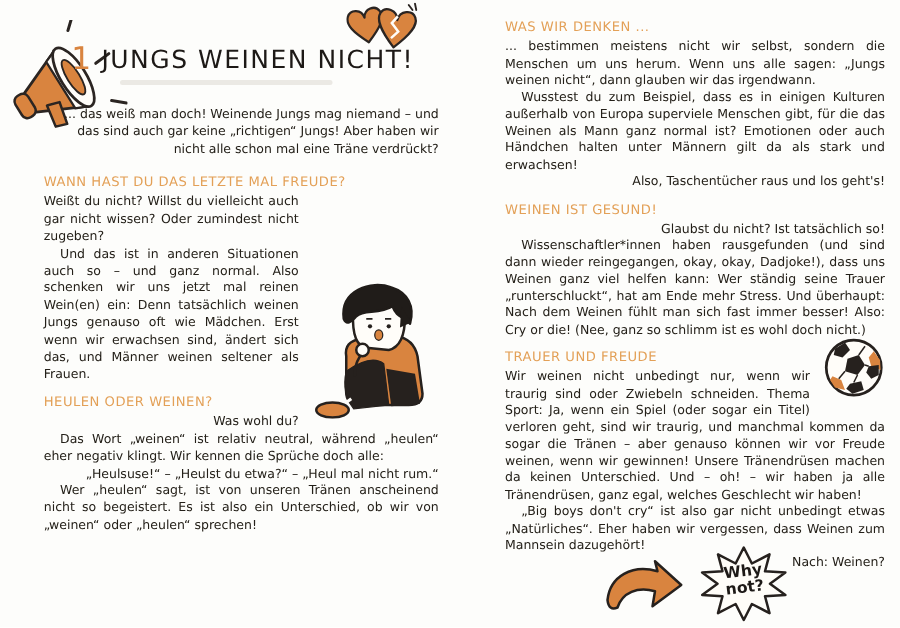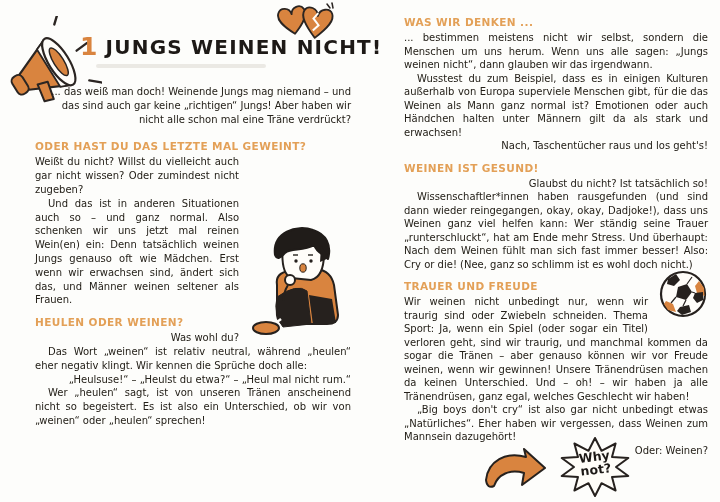--- a/index.html
+++ b/index.html
@@ -15,28 +15,28 @@
   .textcol{position:absolute;}
   .left .textcol{left:35px;width:316px;top:85px;}
   .right .textcol{left:44px;width:304px;top:16px;}
 
   p{margin:0;font-size:10px;line-height:13.8px;text-align:justify;}
   .right p{line-height:13.5px;}
   p.ind{text-indent:13px;}
   p.noj{text-align:right;}
 
   h3.sec-head{
-    margin:9px 0 3px;font-size:10.5px;font-weight:bold;
+    margin:9px 0 3px;font-size:10.5px;font-weight:normal;
     color:#E3A057;letter-spacing:0.4px;text-align:left;
   }
   h3.first{margin-top:10px;}
 
   .chapter{
-    position:absolute;left:80px;top:32px;white-space:nowrap;
-    font-weight:bold;letter-spacing:1.2px;
+    position:absolute;left:57px;top:32px;white-space:nowrap;
+    font-weight:normal;letter-spacing:1.2px;
   }
   .chapter .num{color:#D9843F;font-size:25px;vertical-align:-1px;margin-right:7px;}
   .chapter .ttl{color:#1d1916;font-size:20px;}
   .title-smudge{position:absolute;left:96px;top:64px;width:170px;height:4px;
     background:#ebe9e4;border-radius:3px;}
 
   .float-boy{float:right;width:104px;height:112px;margin:68px 0 4px 8px;}
   .float-ball{float:right;width:50px;height:54px;margin:-26px 0 6px 10px;}
 
   .pagenum{position:absolute;left:0;top:470px;width:360px;text-align:center;
@@ -88,21 +88,21 @@
     </svg>
 
     <div class="chapter">
       <span class="num">1</span><span class="ttl">JUNGS WEINEN NICHT!</span>
     </div>
     <div class="title-smudge"></div>
 
     <div class="textcol">
       <p class="noj" style="margin-bottom:14px;">... das weiß man doch! Weinende Jungs mag niemand – und das sind auch gar keine „richtigen“ Jungs! Aber haben wir nicht alle schon mal eine Träne verdrückt?</p>
 
-      <h3 class="sec-head">ODER HAST DU DAS LETZTE MAL GEWEINT?</h3>
+      <h3 class="sec-head">WANN HAST DU DAS LETZTE MAL FREUDE?</h3>
 
       <div>
 
         <div class="float-boy">
           <svg viewBox="0 0 104 112" width="104" height="112">
 
             <path d="M30,62 Q28,50 42,48 L70,46 Q84,48 87,62 L91,92 Q91,101 80,101 L38,101 Q29,99 30,88 Z" fill="#D9843F" stroke="#26211e" stroke-width="2" stroke-linejoin="round"></path>
 
             <path d="M30,74 Q50,60 60,68 L64,101 L36,104 Q26,92 30,74 Z" fill="#26211e" stroke="#26211e" stroke-width="1"></path>
             <path d="M62,72 L85,76 L89,100 L66,102 Z" fill="#26211e"></path>
@@ -138,21 +138,21 @@
 
     <div class="pagenum">10</div>
   </div>
 
   <div class="page right">
 
     <div class="textcol">
       <h3 class="sec-head first" style="margin-top:0;">WAS WIR DENKEN ...</h3>
       <p>... bestimmen meistens nicht wir selbst, sondern die Menschen um uns herum. Wenn uns alle sagen: „Jungs weinen nicht“, dann glauben wir das irgendwann.</p>
       <p class="ind">Wusstest du zum Beispiel, dass es in einigen Kulturen außerhalb von Europa superviele Menschen gibt, für die das Weinen als Mann ganz normal ist? Emotionen oder auch Händchen halten unter Männern gilt da als stark und erwachsen!</p>
-      <p class="ind noj">Nach, Taschentücher raus und los geht's!</p>
+      <p class="ind noj">Also, Taschentücher raus und los geht's!</p>
 
       <h3 class="sec-head">WEINEN IST GESUND!</h3>
       <p class="noj">Glaubst du nicht? Ist tatsächlich so!</p>
       <p class="ind">Wissenschaftler*innen haben rausgefunden (und sind dann wieder reingegangen, okay, okay, Dadjoke!), dass uns Weinen ganz viel helfen kann: Wer ständig seine Trauer „runterschluckt“, hat am Ende mehr Stress. Und überhaupt: Nach dem Weinen fühlt man sich fast immer besser! Also: Cry or die! (Nee, ganz so schlimm ist es wohl doch nicht.)</p>
 
       <h3 class="sec-head">TRAUER UND FREUDE</h3>
       <div>
         <div class="float-ball">
           <svg viewBox="0 0 50 50" width="50" height="50">
             <circle cx="25" cy="25" r="22" fill="#fffdf9" stroke="#26211e" stroke-width="2.2"></circle>
@@ -163,21 +163,21 @@
             <polygon points="37,24 45,23 45,31 39,34 35,29" fill="#26211e"></polygon>
             <polygon points="22,38 31,36 33,43 24,46 19,42" fill="#26211e"></polygon>
             <line x1="29" y1="15" x2="34" y2="8" stroke="#26211e" stroke-width="1.2"></line>
             <line x1="18" y1="28" x2="13" y2="34" stroke="#26211e" stroke-width="1.2"></line>
             <line x1="34" y1="23" x2="37" y2="24" stroke="#26211e" stroke-width="1.2"></line>
             <line x1="28" y1="31" x2="25" y2="37" stroke="#26211e" stroke-width="1.2"></line>
           </svg>
         </div>
         <p>Wir weinen nicht unbedingt nur, wenn wir traurig sind oder Zwiebeln schneiden. Thema Sport: Ja, wenn ein Spiel (oder sogar ein Titel) verloren geht, sind wir traurig, und manchmal kommen da sogar die Tränen – aber genauso können wir vor Freude weinen, wenn wir gewinnen! Unsere Tränendrüsen machen da keinen Unterschied. Und – oh! – wir haben ja alle Tränendrüsen, ganz egal, welches Geschlecht wir haben!</p>
         <p class="ind">„Big boys don't cry“ ist also gar nicht unbedingt etwas „Natürliches“. Eher haben wir vergessen, dass Weinen zum Mannsein dazugehört!</p>
-        <p class="ind noj">Oder: Weinen?</p>
+        <p class="ind noj">Nach: Weinen?</p>
       </div>
     </div>
 
     <svg class="ill ill-arrow" viewBox="0 0 66 44">
       <path d="M4,34 C6,15 24,5 44,11 L42,3 L63,22 L40,39 L42,27 C28,23 16,28 12,40 Q5,43 4,34 Z" fill="#D9843F" stroke="#26211e" stroke-width="2" stroke-linejoin="round"></path>
     </svg>
 
     <div class="burst-wrap">
       <svg viewBox="0 0 74 62" width="74" height="62">
         <polygon points="37,2 43.5,14.8 57.6,7.5 54,21 70.3,22 58,31 70.3,40 54,41 57.6,54.5 43.5,47.2 37,60 30.5,47.2 16.4,54.5 20,41 3.7,40 16,31 3.7,22 20,21 16.4,7.5 30.5,14.8" fill="#fffdf8" stroke="#26211e" stroke-width="2" stroke-linejoin="round"></polygon>

